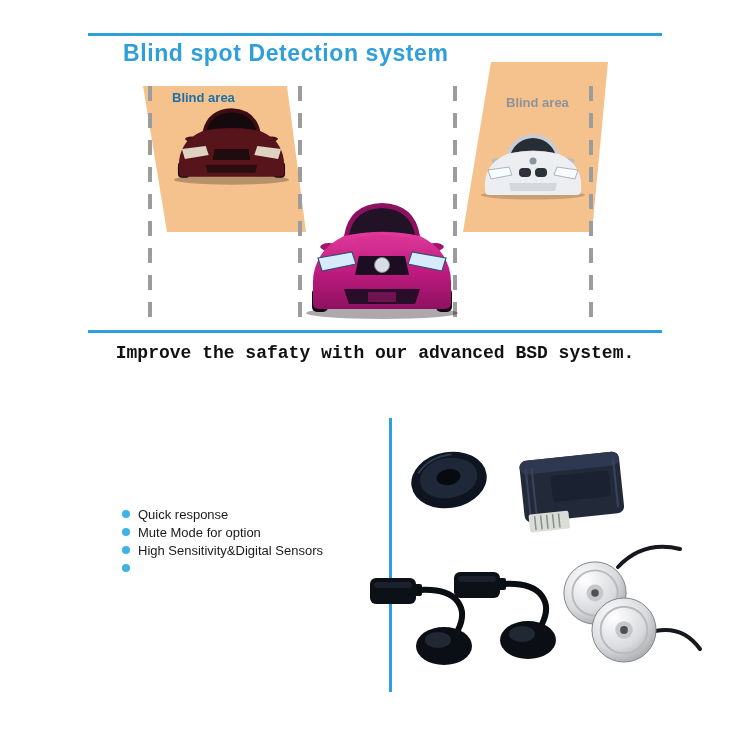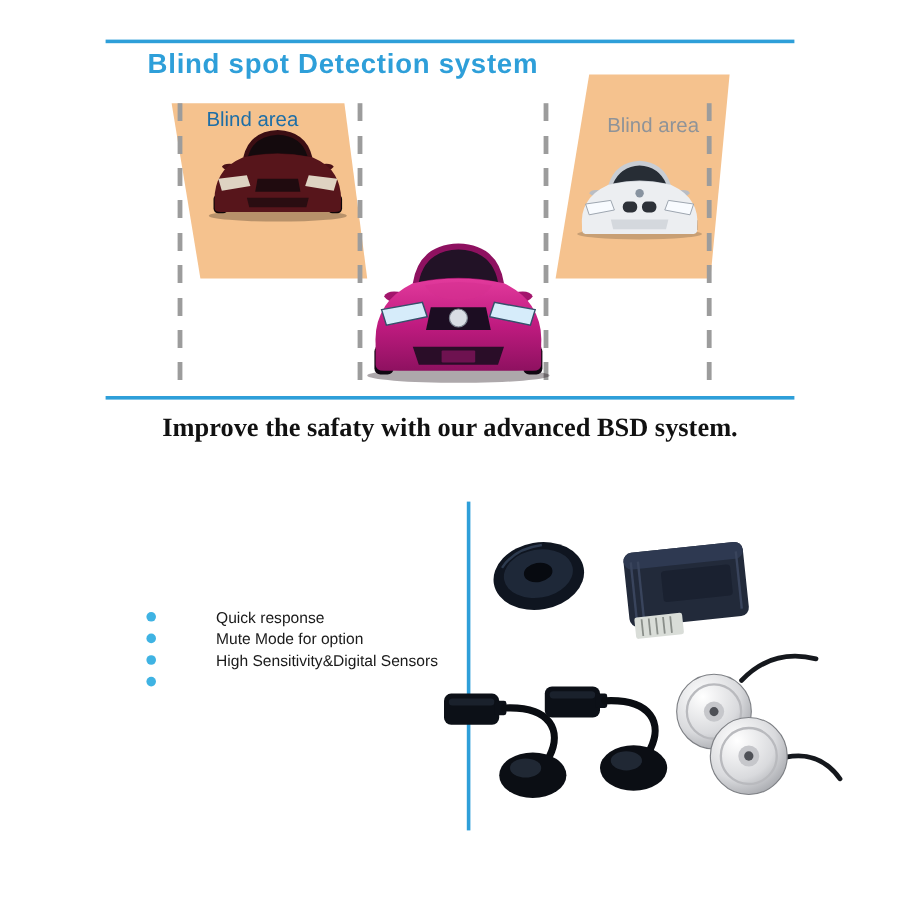--- a/index.html
+++ b/index.html
@@ -31,56 +31,56 @@
     position: absolute; left: 0; top: 0; width: 750px; height: 340px;
   }
   .lane-dash {
     position: absolute; top: 86px; width: 4px; height: 236px;
     background-image: repeating-linear-gradient(
       to bottom,
       var(--dash-gray, #9c9c9c) 0px, var(--dash-gray, #9c9c9c) 15px,
       transparent 15px, transparent 27px);
   }
   .blind-label {
-    position: absolute; font-size: 17px; font-weight: normal;
+    position: absolute; font-size: 13px; font-weight: bold;
   }
   .blind-label.left  { left: 172px; top: 90px; color: var(--left-label, #1e6ea6); }
   .blind-label.right { left: 506px; top: 95px; color: var(--right-label, #8f9398); }
 
   .car { position: absolute; }
   .car-left   { left: 170px; top: 104px; width: 124px; height: 82px; }
   .car-right  { left: 477px; top: 131px; width: 112px; height: 70px; }
   .car-center { left: 302px; top: 196px; width: 160px; height: 124px; }
 
   
   .mid-line {
     position: absolute; left: 88px; top: 330px;
     width: 574px; height: 3px;
     background: var(--accent-blue, #2e9fd9);
   }
   .tagline {
     position: absolute; left: 0; right: 0; top: 343px;
     text-align: center;
-    font-family: Liberation Serif, serif;
-    font-weight: bold; font-size: 22px; color: #111111;
+    font-family: Liberation Mono, monospace;
+    font-weight: bold; font-size: 18px; color: #111111;
   }
 
   
   .v-line {
     position: absolute; left: 389px; top: 418px;
     width: 3px; height: 274px;
     background: var(--accent-blue, #2e9fd9);
   }
   .features {
     position: absolute; left: 122px; top: 505px;
     margin: 0; padding: 0; list-style: none;
   }
   .features li {
     display: flex; align-items: center;
-    height: 18px; font-size: 13px; color: #1a1a1a; gap: 42px;
+    height: 18px; font-size: 13px; color: #1a1a1a;
   }
   .bullet {
     width: 8px; height: 8px; border-radius: 50%;
     background: var(--bullet, #3fb3e3);
     margin-right: 8px; flex: 0 0 auto;
   }
 
   .product { position: absolute; }
   .buzzer       { left: 408px; top: 448px; width: 82px;  height: 64px; }
   .module       { left: 510px; top: 442px; width: 125px; height: 95px; }

